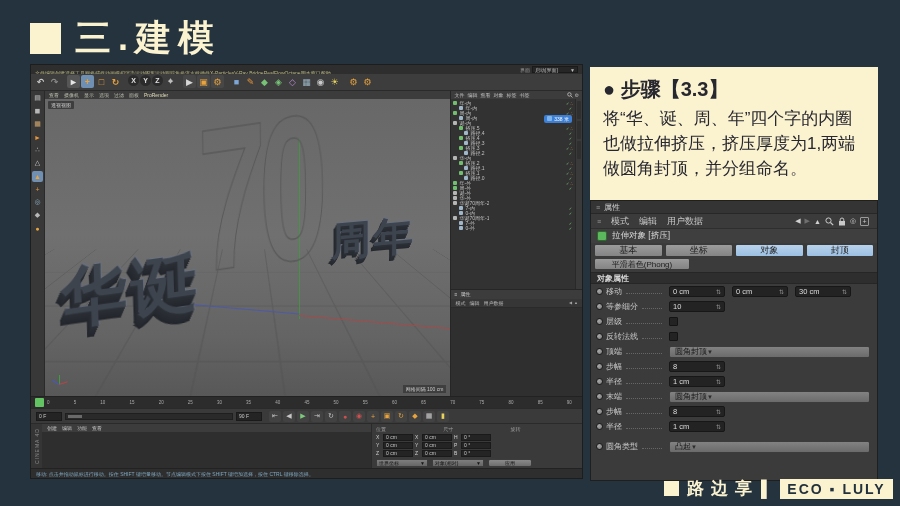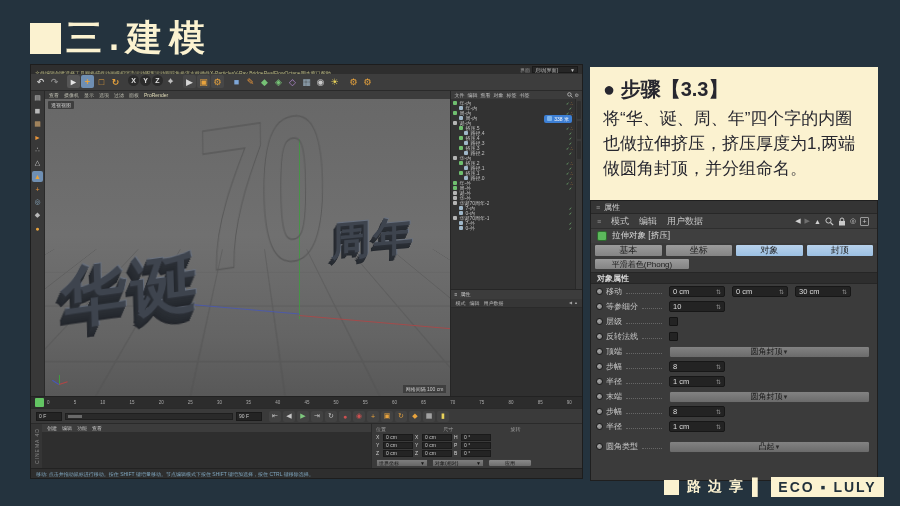--- a/index.html
+++ b/index.html
@@ -1,32 +1,32 @@
 <!DOCTYPE html>
 <html><head>
 <meta charset="utf-8">
 <style>
   * { margin:0; padding:0; box-sizing:border-box; }
   html,body { width:900px; height:506px; overflow:hidden; }
   body { background:#24333e; font-family:"Liberation Sans","DejaVu Sans",sans-serif; position:relative; }
 
   
-  .title-row { position:absolute; left:30px; top:14px; display:flex; align-items:center; gap:5px; }
+  .title-row { position:absolute; left:30px; top:14px; display:flex; align-items:center; gap:14px; }
   .title-sq { width:31px; height:31px; background:#fbf2d0; }
   .title-text { color:#fbf2d0; font-size:36px; font-weight:bold; letter-spacing:7px; }
 
   
   .infobox { position:absolute; left:590px; top:67px; width:288px; height:133px; background:#fbf2d0; padding:9px 13px; color:#27272f; }
   .info-h { font-size:20px; font-weight:600; margin-bottom:3px; }
   .info-b { font-size:17px; line-height:25px; font-weight:500; }
 
   
   .footer { position:absolute; left:664px; top:477px; display:flex; align-items:center; gap:8px; }
   .f-sq { width:15px; height:15px; background:#fbf2d0; }
-  .f-brand { color:#fbf2d0; font-size:14px; font-weight:600; letter-spacing:7px; }
+  .f-brand { color:#fbf2d0; font-size:17px; font-weight:600; letter-spacing:7px; }
   .f-div { color:#fbf2d0; font-size:16px; font-weight:bold; margin-left:-6px; }
   .f-logo { background:#fbf2d0; color:#22313c; font-size:14px; font-weight:bold; letter-spacing:2px; padding:2px 7px; }
 
   
   .c4d { position:absolute; left:30px; top:64px; width:553px; height:415px; background:#3a3a3a; border:1px solid #1d1d1d; display:flex; flex-direction:column; }
   .mbar { height:9px; background:#2e2e2e; display:flex; align-items:center; gap:4px; padding:0 4px; }
   .mbar .mi { font-size:5px; color:#b9b883; white-space:nowrap; }
   .iface-wrap { margin-left:auto; display:flex; align-items:center; gap:2px; }
   .iface-lbl { font-size:5px; color:#9a9a9a; }
   .iface-dd { width:46px; height:7px; background:#262626; border:1px solid #1a1a1a; color:#bdbdbd; font-size:5px; display:flex; justify-content:space-between; align-items:center; padding:0 2px; }
@@ -135,21 +135,21 @@
   .ap-tabs2 { height:14px; display:flex; padding:0 3px; }
   .ap-tab.phong { flex:none; width:96px; height:12px; font-size:8px; }
   .ap-sec { height:12px; background:#2e2e2e; border-top:1px solid #262626; border-bottom:1px solid #262626; display:flex; align-items:center; padding:0 6px; font-size:8px; font-weight:bold; color:#d6d6d6; }
   .ap-row { height:15px; display:flex; align-items:center; padding-left:5px; gap:3px; }
   .dot { width:7px; height:7px; border-radius:50%; background:radial-gradient(circle at 35% 35%, #a8a8a8, #777); border:1px solid #1c1c1c; flex:none; }
   .lblw { width:60px; display:flex; align-items:flex-end; flex:none; }
   .lbl { font-size:8px; color:#c9c9c9; white-space:nowrap; }
   .lead { flex:1; border-bottom:1px dotted #666; height:1px; margin:0 4px 3px 4px; }
   .fld { width:56px; height:11px; background:#232323; border:1px solid #171717; border-radius:2px; display:flex; justify-content:space-between; align-items:center; padding:0 3px; margin-right:4px; }
   .fv { font-size:7.5px; color:#dcdcdc; } .stp { font-size:6px; color:#8f8f8f; }
-  .dd { flex:1; margin-right:7px; height:12px; background:linear-gradient(#828282,#6b6b6b); border:1px solid #3c3c3c; border-radius:2px; display:flex; justify-content:center; align-items:center; padding:0 5px; }
+  .dd { flex:1; margin-right:7px; height:12px; background:linear-gradient(#828282,#6b6b6b); border:1px solid #3c3c3c; border-radius:2px; display:flex; justify-content:flex-start; align-items:center; padding:0 5px; }
   .dv { font-size:8px; color:#151515; } .da { font-size:6px; color:#2b2b2b; }
   .chk { width:9px; height:9px; background:#232323; border:1px solid #141414; border-radius:1px; }
   .ap-gap { height:5px; }
 </style>
 </head>
 <body>
 
 <div class="title-row">
   <div class="title-sq"></div>
   <div class="title-text">三.建模</div>

